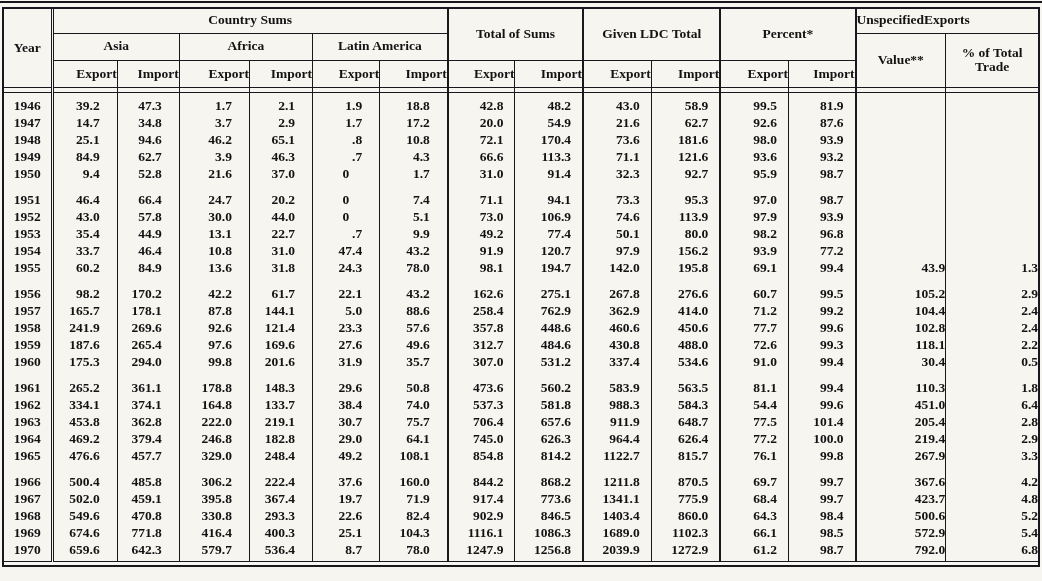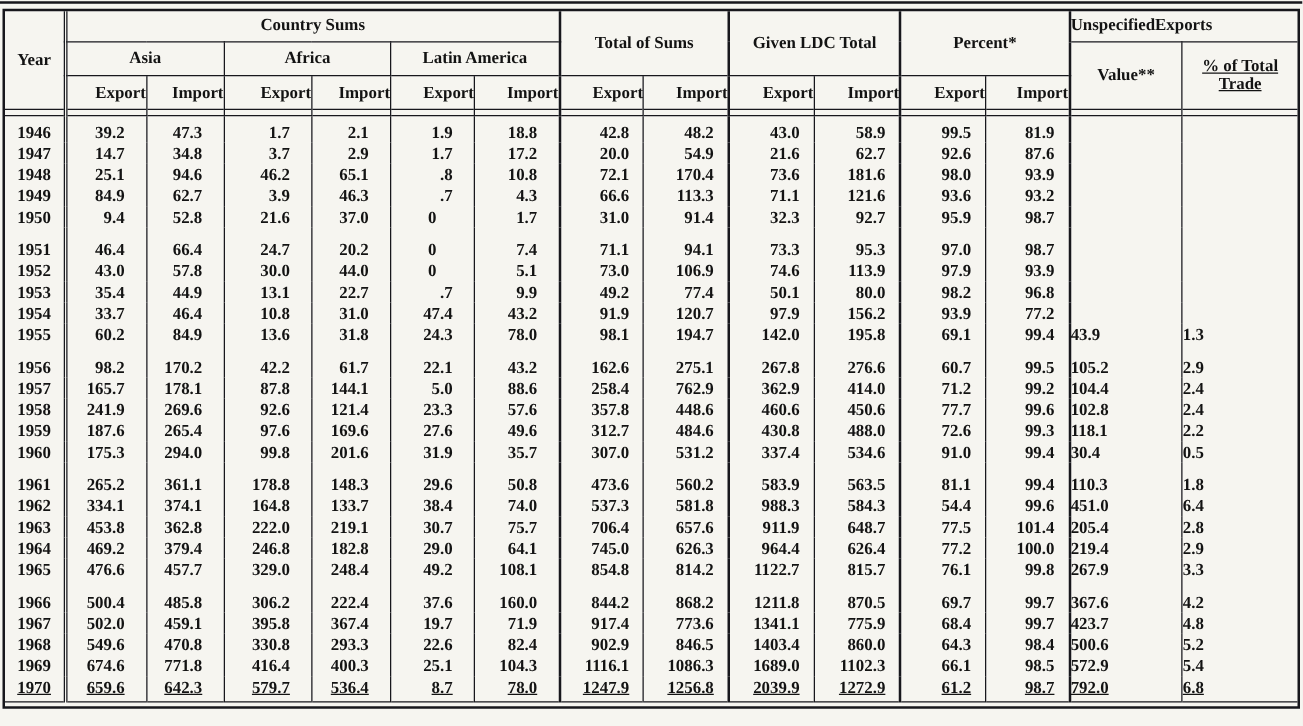--- a/index.html
+++ b/index.html
@@ -33,29 +33,29 @@
   .b-bot  { border-bottom:1.5px solid #17171c; }
 
   
   tr.rule-row td { height:5px; line-height:5px; border-top:1.5px solid #17171c; border-bottom:1px solid #17171c; }
 
   
   td.num    { text-align:right; }
   td.pad-sm { padding-right:17px; }
   td.pad-md { padding-right:11px; }
   td.nodec  { padding-right:30px; }
-  td.ctr    { text-align:left; }
+  td.ctr    { text-align:right; }
   td.year-cell { text-align:center; }
 
   tr.group-start td { padding-top:9px; height:26px; }
   tr.first-row   td { padding-top:4px; }
-  tr.last-row    td { padding-bottom:3px;text-decoration:underline; }
+  tr.last-row    td { padding-bottom:3px; }
 
   .split { display:flex; justify-content:flex-start; align-items:center; }
-  .trade-h { padding:12px 6px;text-decoration:underline; }
+  .trade-h { padding:12px 6px; }
 </style>
 </head>
 <body>
 
 <div class="page">
   <div class="top-rule"></div>
   <div class="table-frame">
     <table>
       <colgroup>
         <col style="width:48px">

